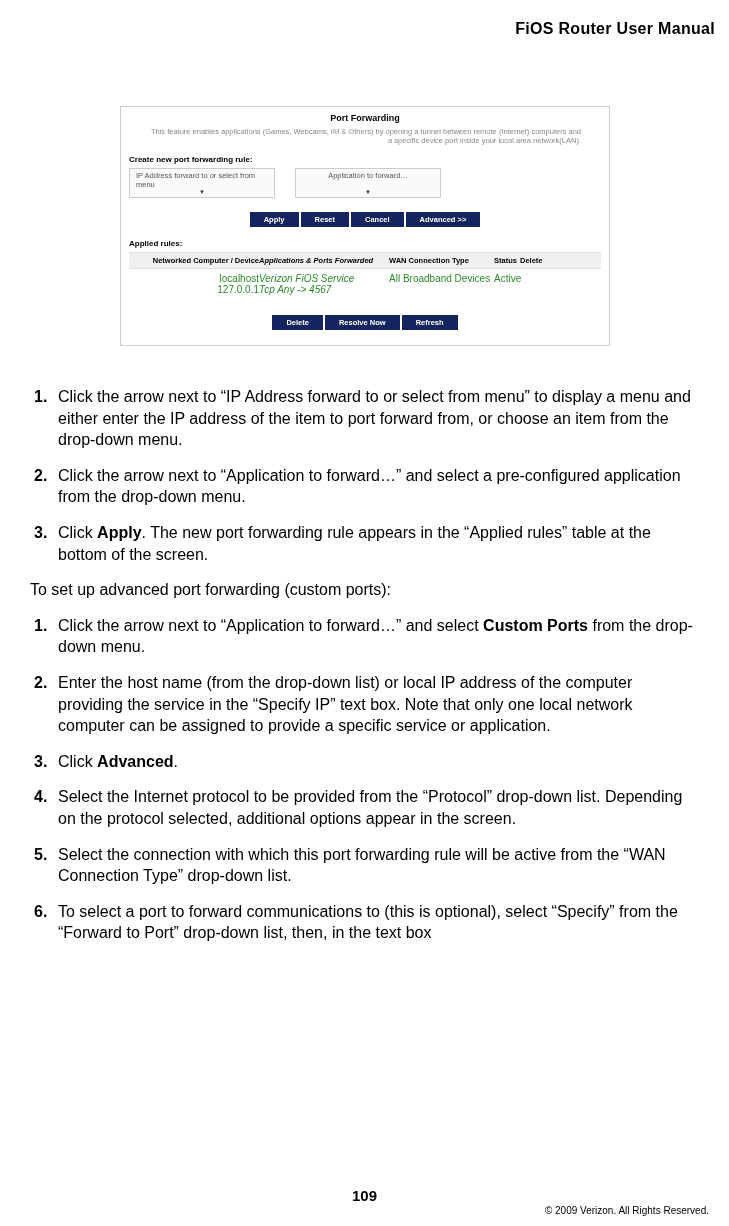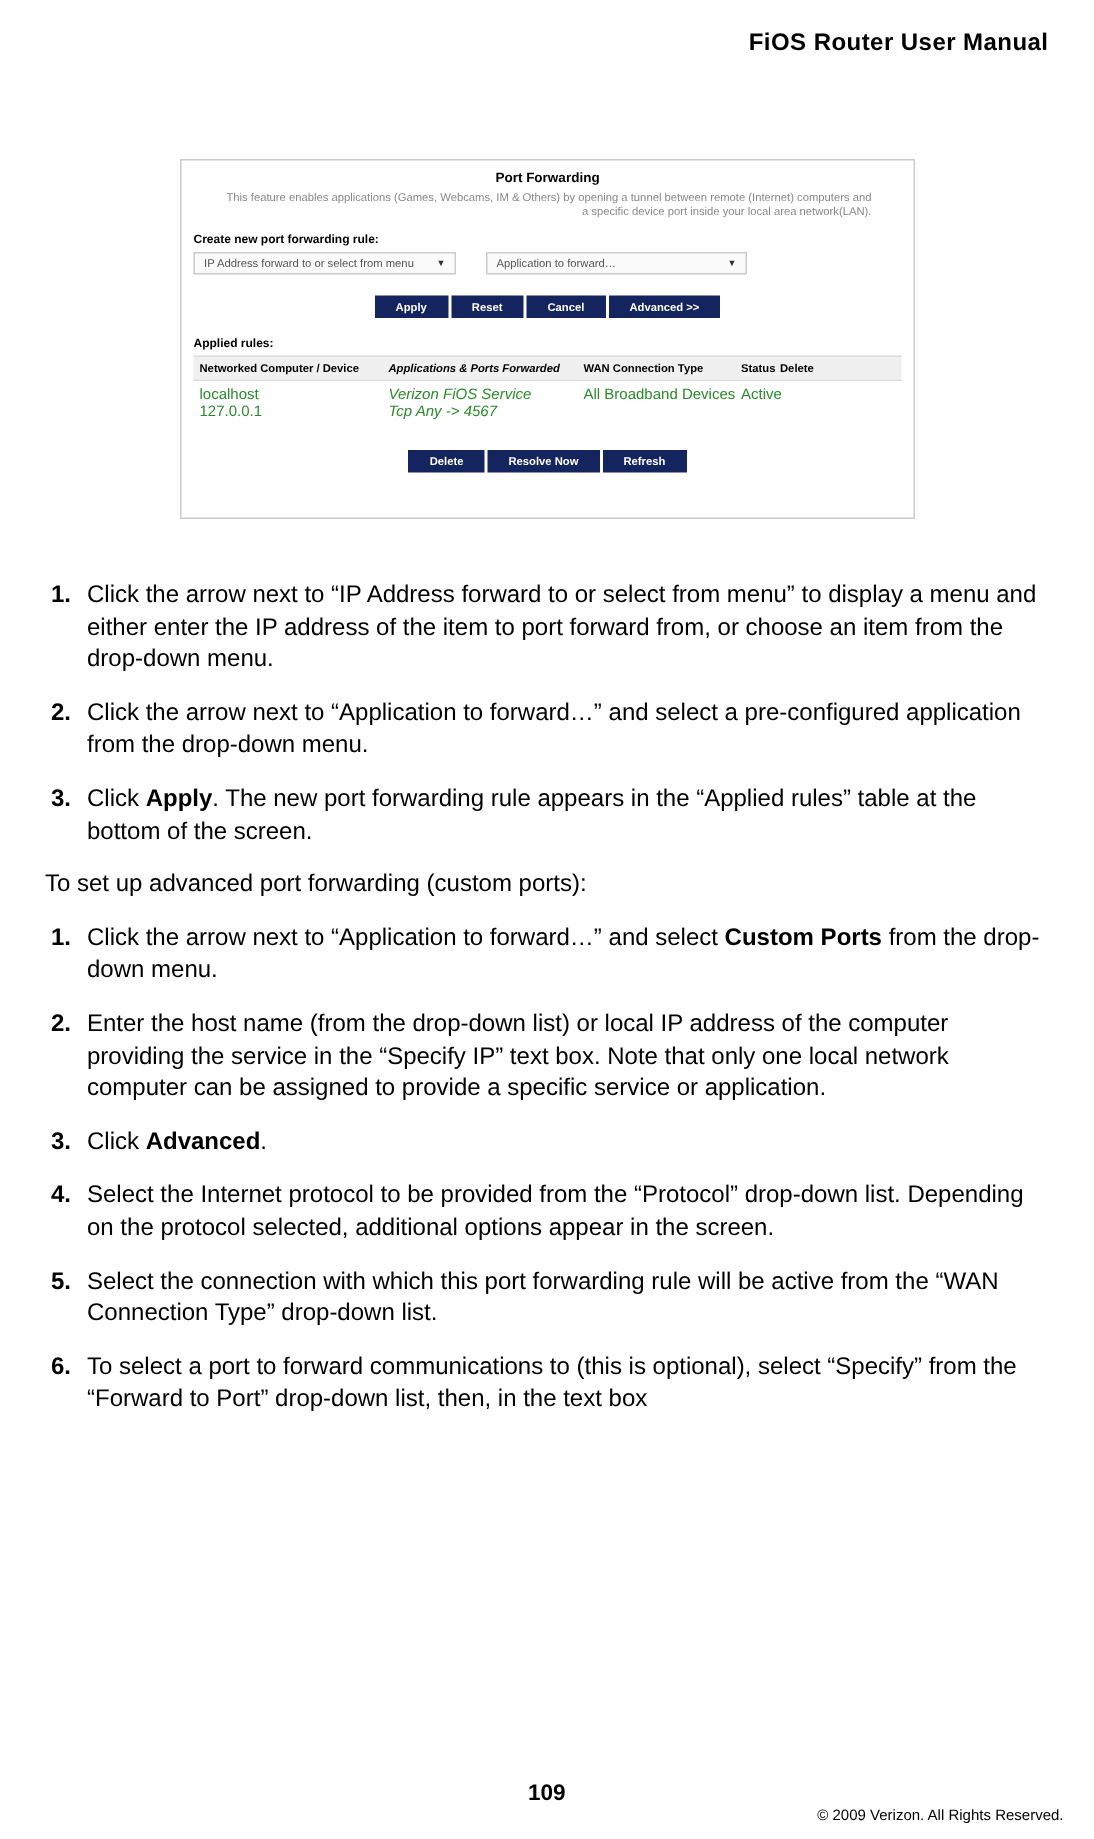--- a/index.html
+++ b/index.html
@@ -7,21 +7,21 @@
       font-family: "Myriad Pro", "Segoe UI", Arial, sans-serif;
       width: 729px;
       height: 1226px;
       background: #fff;
       position: relative;
       color: #000;
     }
     .header-title {
       position: absolute;
       top: 20px;
-      right: 30px;
+      right: 14px;
       font-weight: bold;
       font-size: 16px;
       letter-spacing: 0.3px;
     }
     .screenshot-box {
       position: absolute;
       top: 106px;
       left: 120px;
       width: 490px;
       height: 240px;
@@ -58,22 +58,22 @@
     .ss-dropdown {
       border: 1px solid #ccc;
       padding: 2px 6px;
       font-size: 7.5px;
       color: #555;
       display: flex;
       justify-content: space-between;
       align-items: center;
       background: #fafafa;
     }
-    .ss-dropdown:first-child { width: 175px; }
-    .ss-dropdown:last-child { width: 174px; }
+    .ss-dropdown:first-child { width: 146px; flex-direction: column; }
+    .ss-dropdown:last-child { width: 146px; flex-direction: column; }
     .ss-arrow { font-size: 6px; color: #333; }
     .ss-btn-row {
       display: flex;
       justify-content: center;
       gap: 2px;
       margin: 8px 0 12px 0;
     }
     .ss-btn {
       background: #14245e;
       color: #fff;
@@ -83,21 +83,21 @@
     }
     .ss-table-header {
       display: flex;
       background: #f0f0f0;
       border-top: 1px solid #ddd;
       border-bottom: 1px solid #ddd;
       font-size: 7.5px;
       font-weight: bold;
       padding: 3px 0;
     }
-    .ss-col1 { width: 130px; padding-left: 4px; }
+    .ss-col1 { width: 130px; padding-left: 4px; text-align: right; }
     .ss-col2 { width: 130px; font-style: italic; }
     .ss-col3 { width: 105px; }
     .ss-col4 { width: 26px; }
     .ss-col5 { width: 45px; }
     .ss-table-row {
       display: flex;
       font-size: 10px;
       padding: 4px 0 12px 0;
     }
     .ss-green { color: #2a8a2a; }

